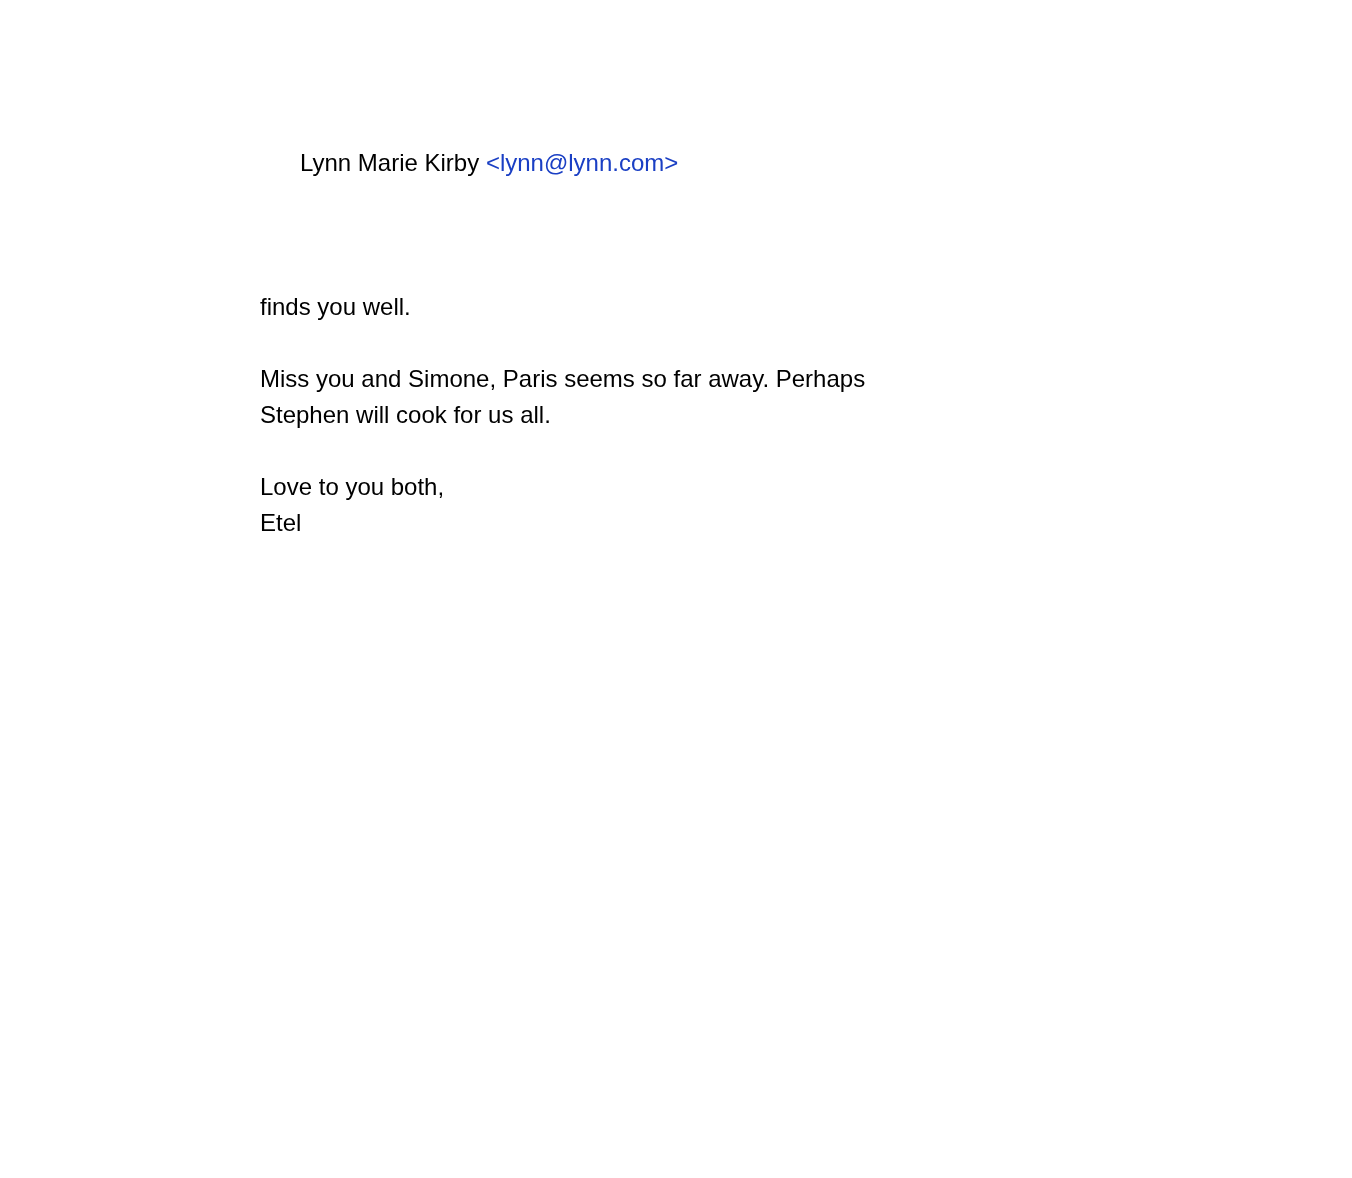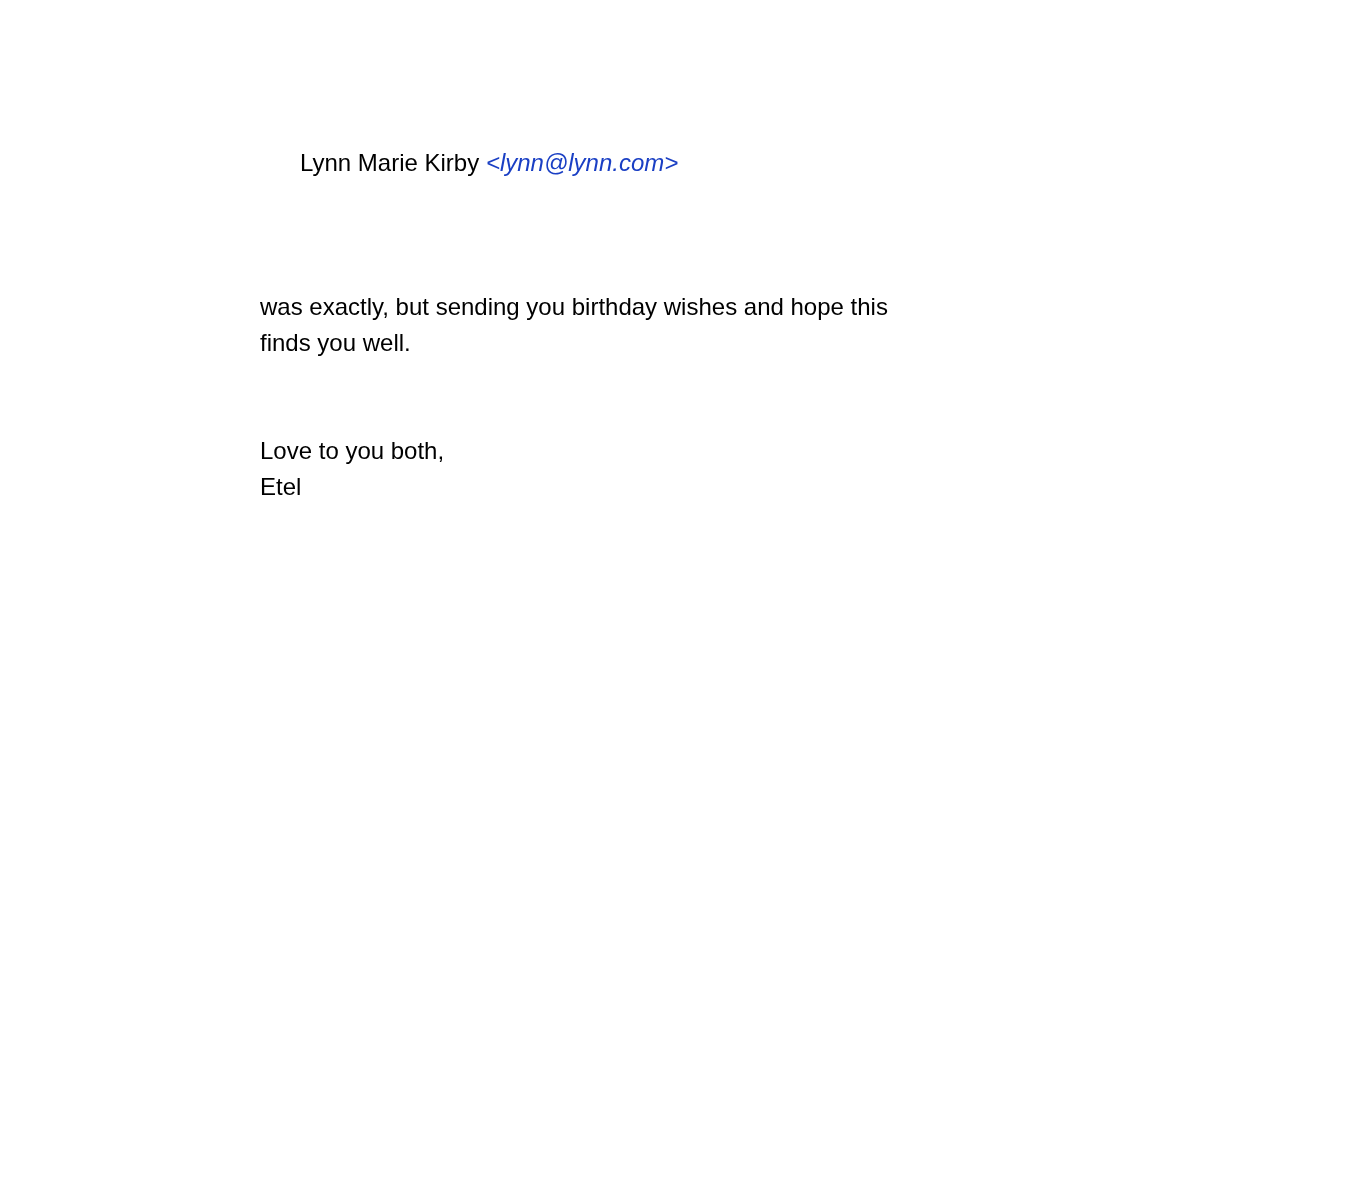--- a/index.html
+++ b/index.html
@@ -24,48 +24,48 @@
     white-space: pre;
     min-height: 36px;
   }
   .gap {
     height: 36px;
   }
   .sender-email {
     color: #1a3fc4;
     text-decoration: none;
     cursor: pointer;
-    font-style: italic;
   }
 </style>
 </head>
 <body>
 
 <div class="email-view">
 
   <div class="header">
     <div class="line">
       <span>Lynn Marie Kirby </span><a class="sender-email">&lt;lynn@lynn.com&gt;</a>
     </div>
   </div>
 
   <div class="gap"></div>
 
   <div class="body">
 
     <div class="gap"></div>
 
     <div>
-      <div class="line">was exactly, but sending you birthday wishes and hope this</div>
       <div class="line">finds you well.</div>
     </div>
 
     <div class="gap"></div>
 
     <div>
+      <div class="line">Miss you and Simone, Paris seems so far away. Perhaps</div>
+      <div class="line">Stephen will cook for us all.</div>
     </div>
 
     <div class="gap"></div>
 
     <div>
       <div class="line">Love to you both,</div>
       <div class="line">Etel</div>
     </div>
   </div>
 

